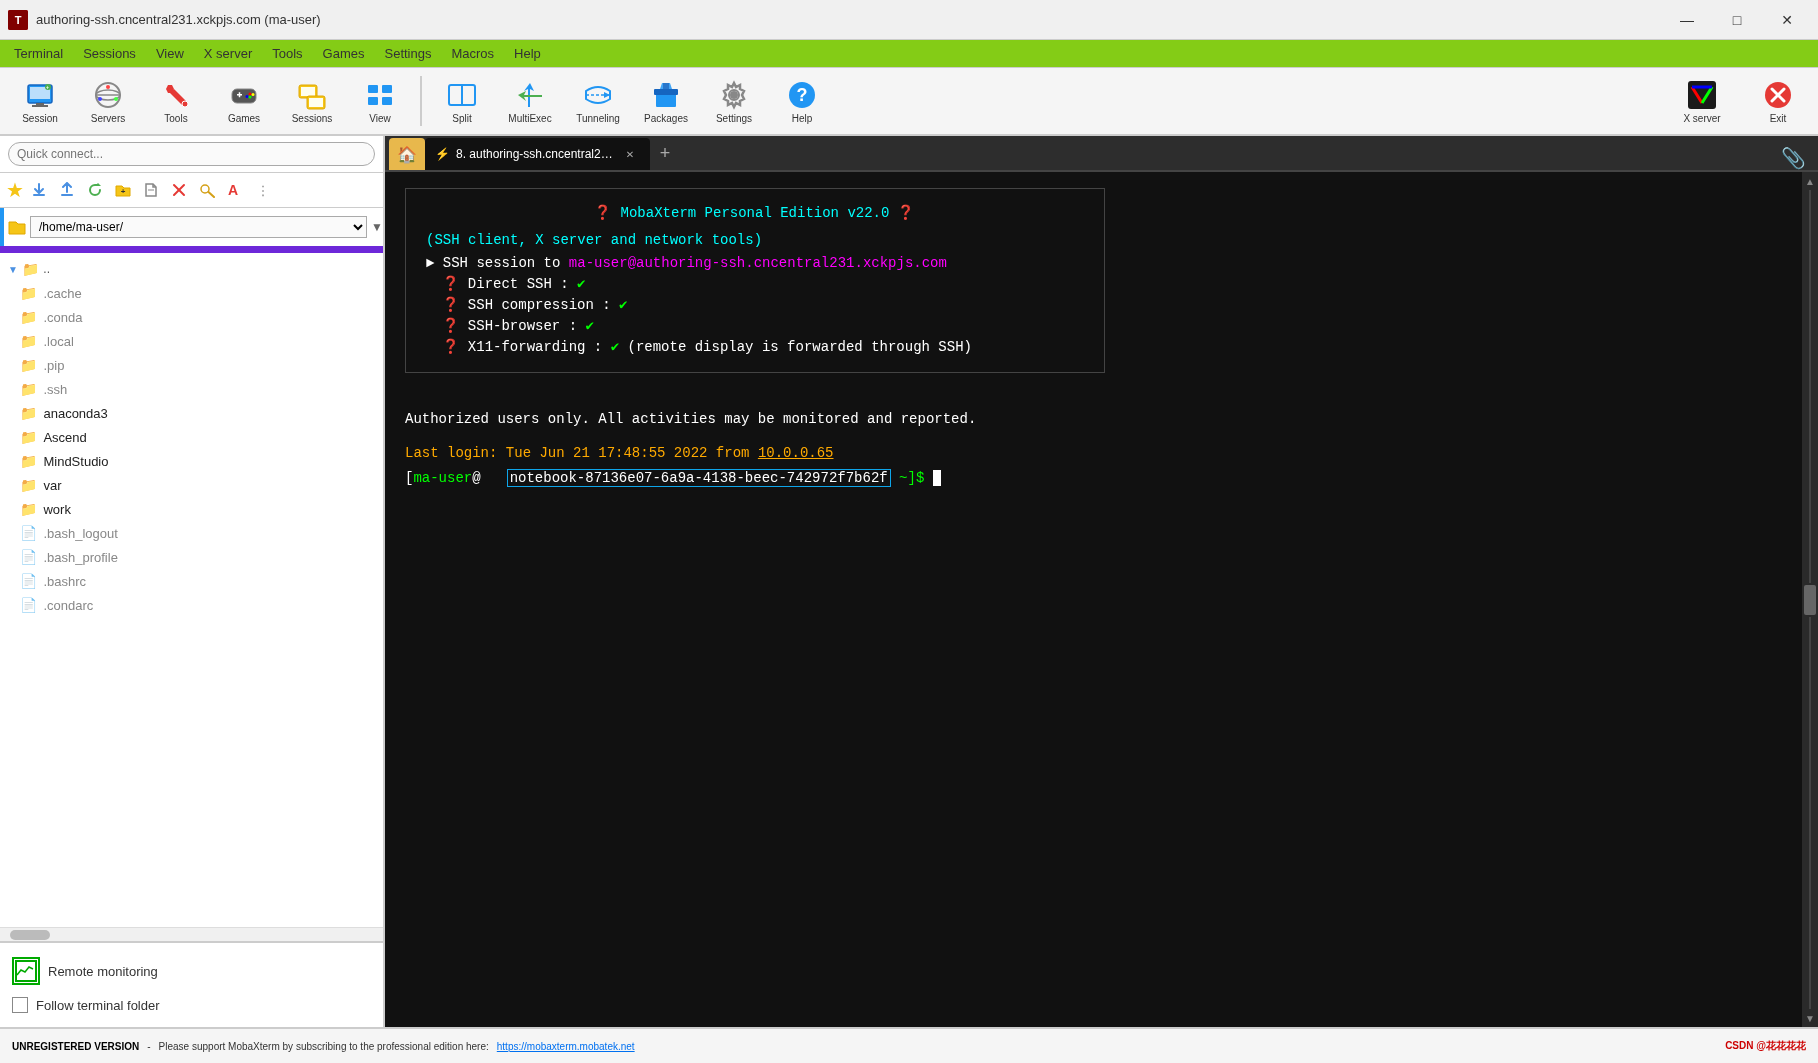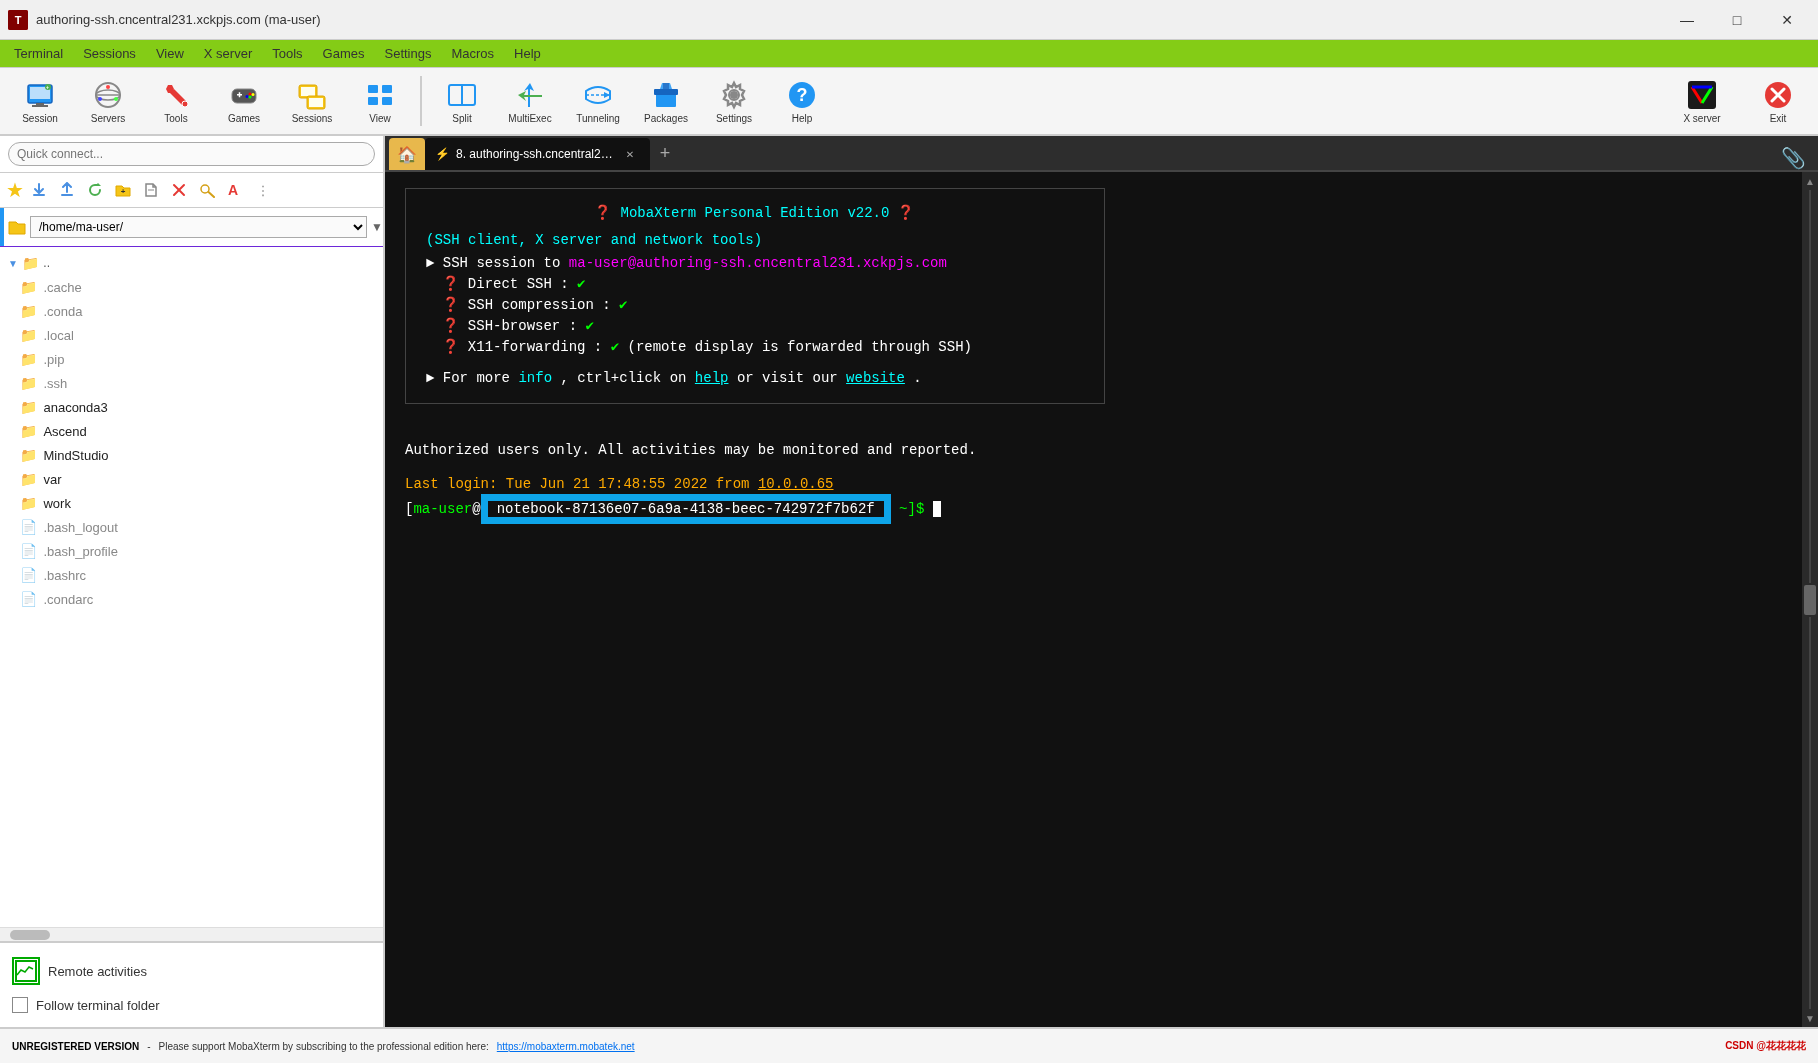--- a/index.html
+++ b/index.html
@@ -586,21 +586,21 @@
           </svg>
       </button>
       <button class="sb-btn" title="Font">
         <svg width="16" height="16" viewBox="0 0 16 16">
             <text x="1" y="13" fill="#e53935" font-size="14" font-weight="bold">A</text>
           </svg>
       </button>
       <button class="sb-btn" title="Drag" style="color:#888; cursor:col-resize;">⋮</button>
     </div>
 
-    <div style="display:flex; align-items:stretch; border-bottom:1px solid #6d28d9;">
+    <div style="display:flex; align-items:stretch; border-bottom:7px solid #6d28d9;">
       <div style="width:4px; background:#2196F3; flex-shrink:0;"></div>
       <div style="padding:4px 0; display:flex; flex-direction:column; align-items:flex-start; padding-left:4px; flex:1;">
         <div style="padding:4px 0; display:flex; gap:4px; align-items:center; width:100%;">
           <svg width="18" height="18" viewBox="0 0 18 18">
             <path d="M1 4h7l2 2h7v10H1z" fill="#f5c518" stroke="#e0a800" stroke-width="1"></path>
           </svg>
           <select style="flex:1; border:1px solid #aaa; padding:2px 4px; font-size:12px; background:#fafafa;">
             <option>/home/ma-user/</option>
           </select>
           <button style="border:none; background:transparent; cursor:pointer; font-size:12px; color:#666;">▼</button>
@@ -680,21 +680,21 @@
     </div>
 
     <div id="sidebar-bottom">
       <div class="remote-monitoring">
         <div class="monitor-icon">
           <svg width="22" height="22" viewBox="0 0 22 22">
             <rect x="1" y="1" width="20" height="20" fill="none" stroke="#0a0" stroke-width="2"></rect>
             <polyline points="2,15 6,10 10,12 14,7 18,9" fill="none" stroke="#0a0" stroke-width="1.5"></polyline>
           </svg>
         </div>
-        <span>Remote activities</span>
+        <span>Remote monitoring</span>
       </div>
       <div class="follow-terminal">
         <div class="checkbox"></div>
         <span>Follow terminal folder</span>
       </div>
     </div>
   </div>
 
   <div id="terminal-area">
 
@@ -735,46 +735,37 @@
             <div>
               <span class="white">❓ SSH compression :  </span><span class="green">✔</span>
             </div>
             <div>
               <span class="white">❓ SSH-browser     :  </span><span class="green">✔</span>
             </div>
             <div>
               <span class="white">❓ X11-forwarding  :  </span><span class="green">✔</span><span class="white">   (remote display is forwarded through SSH)</span>
             </div>
           </div>
-          <div style="margin-top:10px;">
-            <span class="white">► For more </span>
-            <span class="cyan">info</span>
-            <span class="white">, ctrl+click on </span>
-            <span class="cyan underline" style="cursor:pointer;">help</span>
-            <span class="white"> or visit our </span>
-            <span class="cyan underline" style="cursor:pointer;">website</span>
-            <span class="white">.</span>
-          </div>
         </div>
 
         
         <div style="margin-top:16px; margin-bottom:13px;">
           <span class="white">Authorized users only. All activities may be monitored and reported.</span>
         </div>
 
         
         <div style="margin-bottom:4px;">
           <span style="color:#fa0;">Last login: </span>
           <span style="color:#fa0;">Tue Jun 21 17:48:55 2022 from </span>
           <span style="color:#fa0; text-decoration:underline;">10.0.0.65</span>
         </div>
 
         
         <div class="prompt-line">
-          <span style="color:#fff;">[</span><span style="color:#0f0;">ma-user</span><span style="color:#fff;">@</span><span style="border:7px solid #0ea5e9; padding:0 9px; color:#fff; display:inline;">notebook-87136e07-6a9a-4138-beec-742972f7b62f</span><span style="color:#0f0;"> ~]$ </span><span class="cursor"></span>
+          <span style="color:#fff;">[</span><span style="color:#0f0;">ma-user</span><span style="color:#fff;">@</span><span style="border:1px solid #0ea5e9; padding:0 2px; color:#fff; display:inline;margin-left:26px;">notebook-87136e07-6a9a-4138-beec-742972f7b62f</span><span style="color:#0f0;"> ~]$ </span><span class="cursor"></span>
         </div>
 
       </div>
 
       <div id="terminal-right">
         <div class="scroll-arrow">▲</div>
         <div class="scroll-line"></div>
         <div style="width:12px; height:30px; background:#666; border-radius:2px; margin:0 1px;"></div>
         <div class="scroll-line"></div>
         <div class="scroll-arrow">▼</div>

